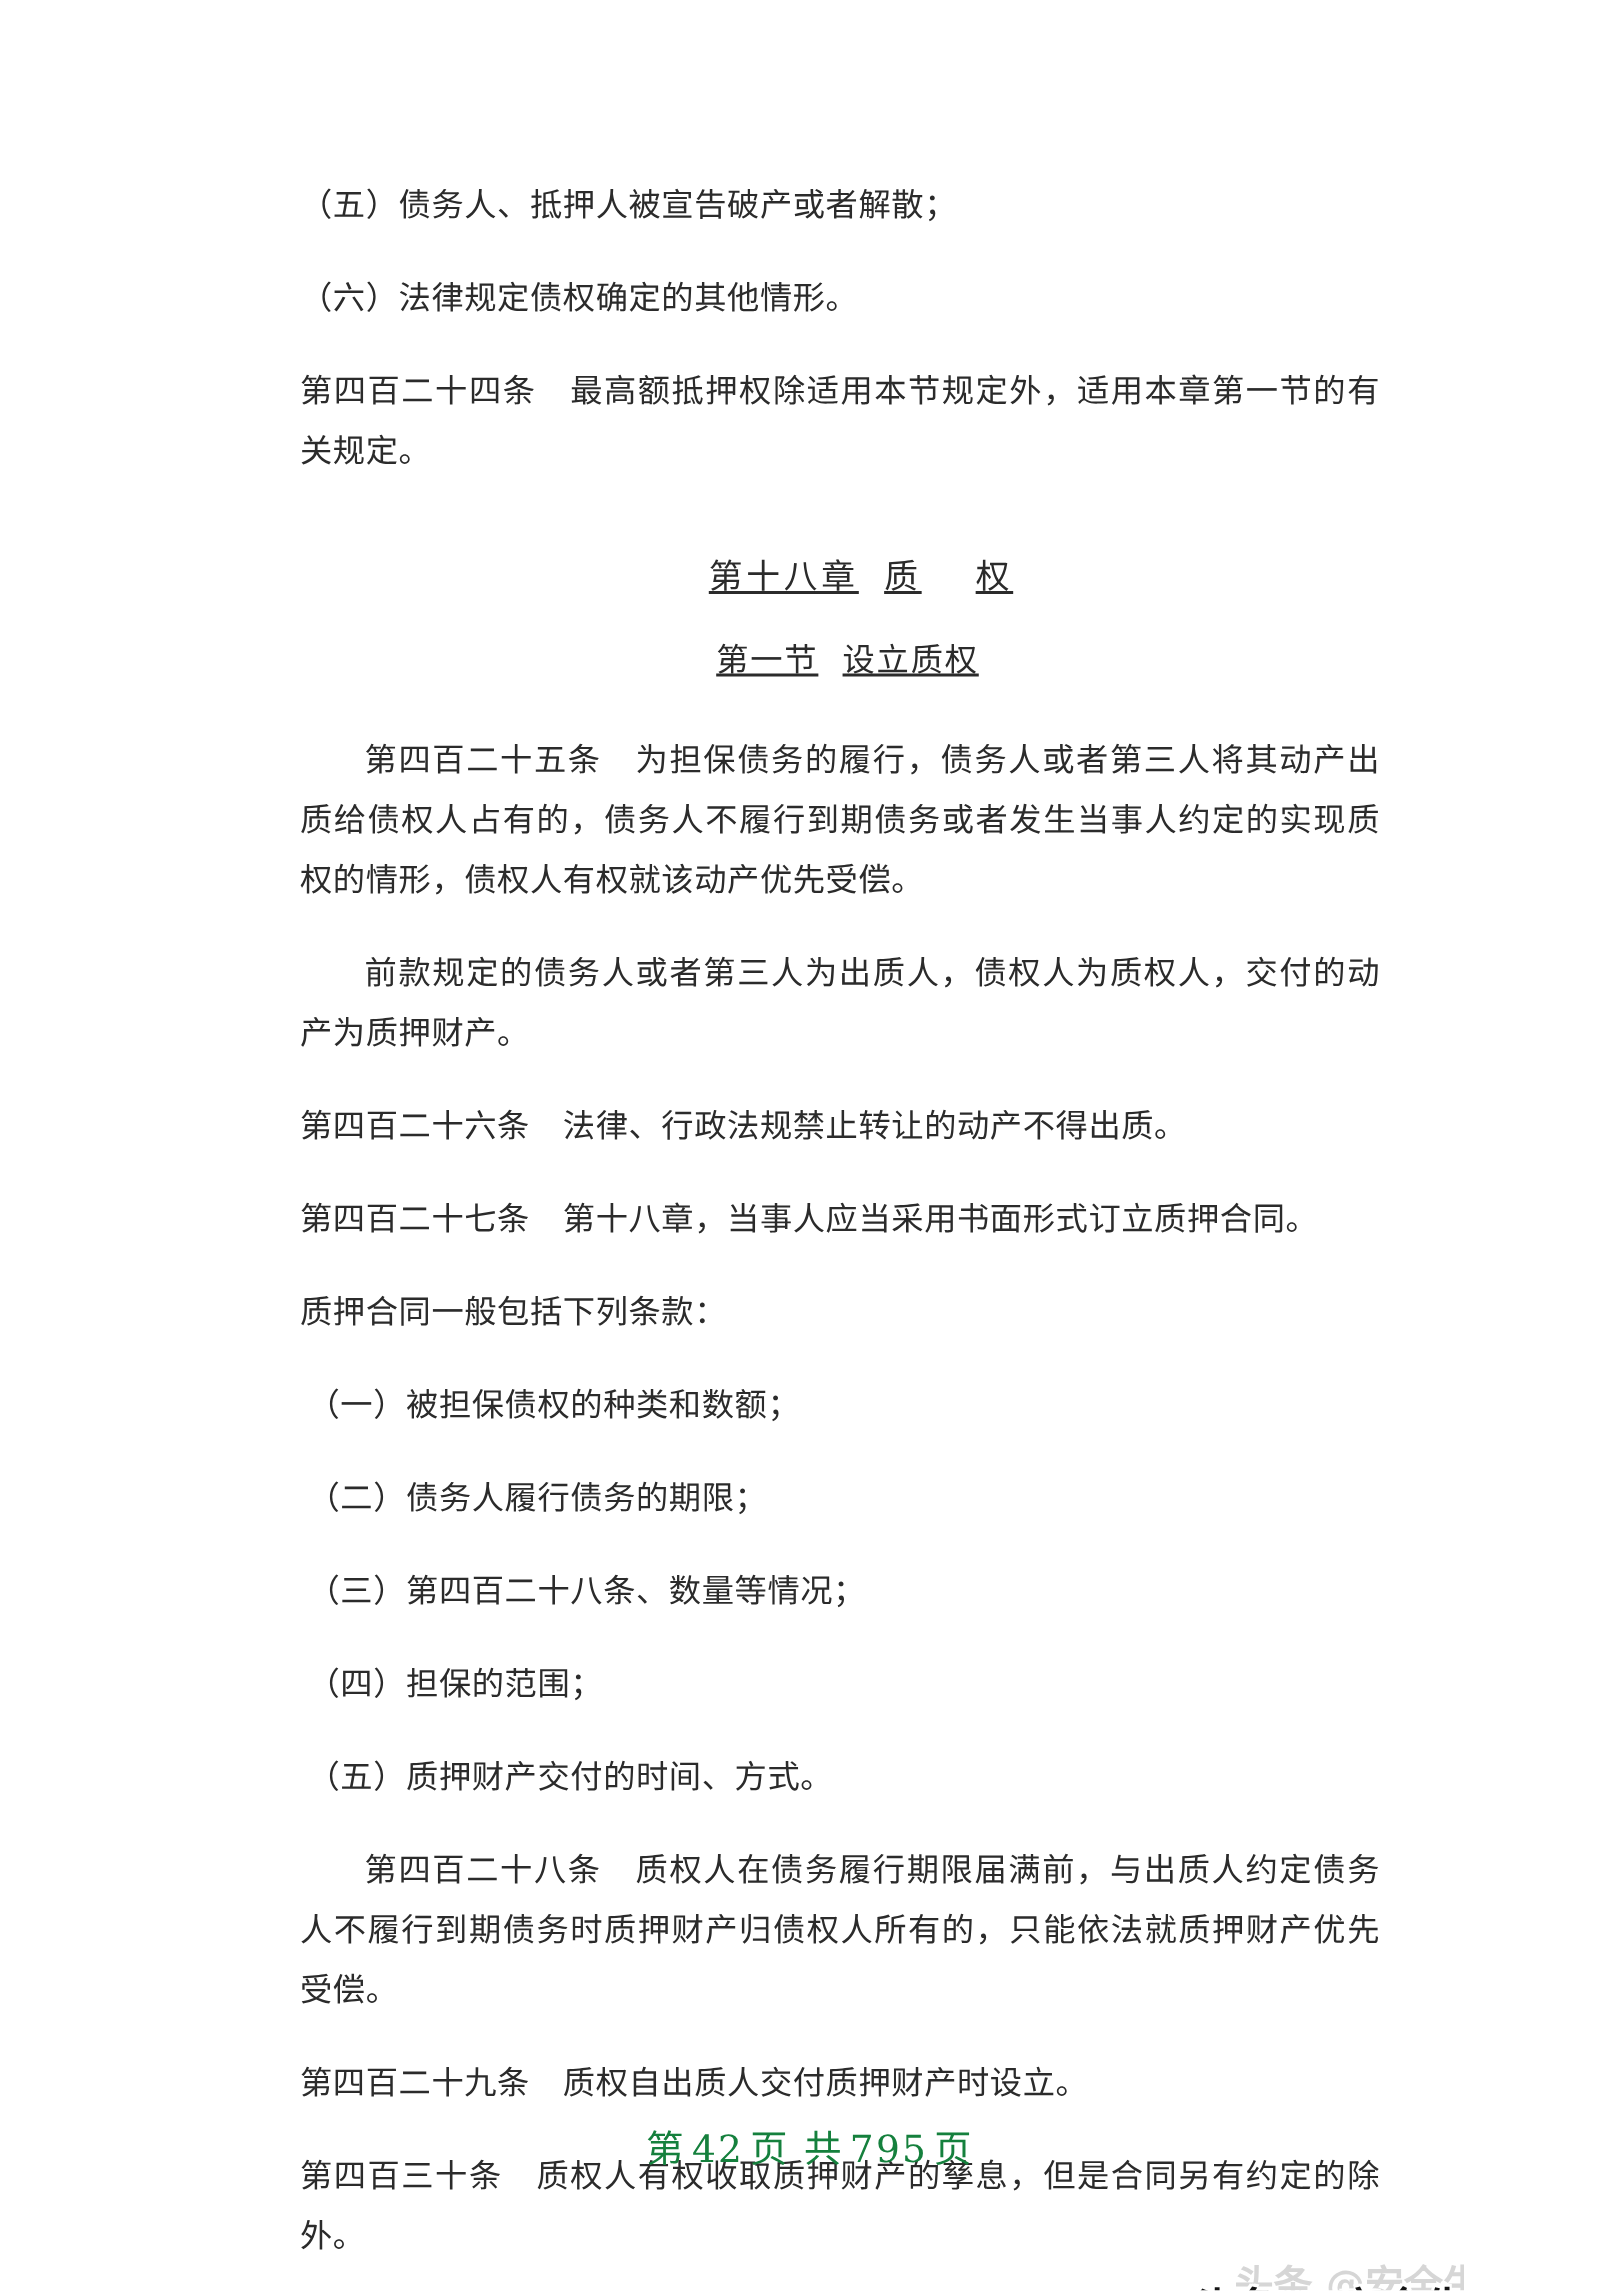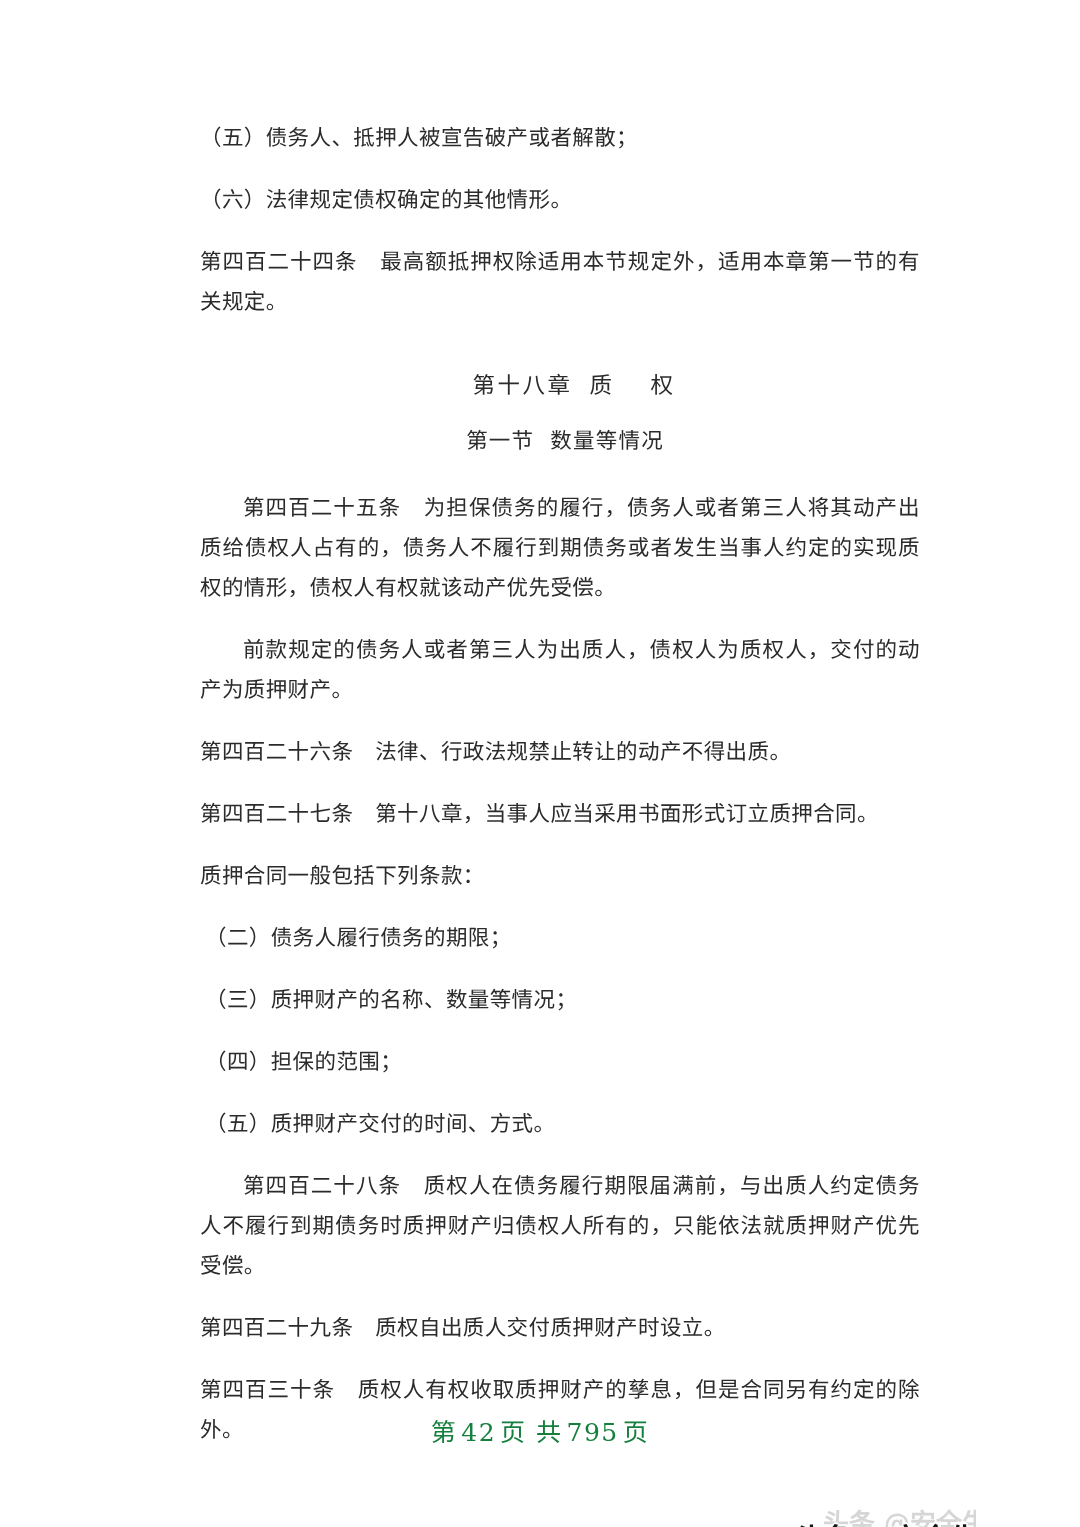--- a/index.html
+++ b/index.html
@@ -48,20 +48,21 @@
     line-height: 40px;
     letter-spacing: 0.4px;
     margin: 0 0 22px 0;
     padding-left: 5px;
     color: #2b2b2b;
   }
 
   
   .chapter-block {
     margin: 46px 0 0 0;
+    text-decoration: underline;
   }
 
   .chapter-title {
     font-size: 22.5px;
     line-height: 34px;
     text-align: center;
     letter-spacing: 2.5px;
     color: #2b2b2b;
     margin: 0 0 0 0;
     padding-left: 28px;
@@ -149,31 +150,32 @@
 <div class="page">
 
   <div class="content">
 
     <p class="para">（五）债务人、抵押人被宣告破产或者解散；</p>
     <p class="para">（六）法律规定债权确定的其他情形。</p>
     <p class="para">第四百二十四条　最高额抵押权除适用本节规定外，适用本章第一节的有关规定。</p>
 
     <div class="chapter-block">
       <div class="chapter-title"><span>第十八章</span><span class="gap2"></span><span>质</span><span class="gap"></span><span>权</span></div>
-      <div class="section-title"><span>第一节</span><span class="gap2"></span><span>数量等情况</span></div>
+      <div class="section-title"><span>第一节</span><span class="gap2"></span><span>设立质权</span></div>
     </div>
 
     <p class="para indent">第四百二十五条　为担保债务的履行，债务人或者第三人将其动产出质给债权人占有的，债务人不履行到期债务或者发生当事人约定的实现质权的情形，债权人有权就该动产优先受偿。</p>
     <p class="para indent">前款规定的债务人或者第三人为出质人，债权人为质权人，交付的动产为质押财产。</p>
     <p class="para">第四百二十六条　法律、行政法规禁止转让的动产不得出质。</p>
     <p class="para">第四百二十七条　第十八章，当事人应当采用书面形式订立质押合同。</p>
     <p class="para">质押合同一般包括下列条款：</p>
 
+    <p class="listitem">（一）被担保债权的种类和数额；</p>
     <p class="listitem">（二）债务人履行债务的期限；</p>
-    <p class="listitem">（三）质押财产的名称、数量等情况；</p>
+    <p class="listitem">（三）第四百二十八条、数量等情况；</p>
     <p class="listitem">（四）担保的范围；</p>
     <p class="listitem">（五）质押财产交付的时间、方式。</p>
 
     <p class="para indent">第四百二十八条　质权人在债务履行期限届满前，与出质人约定债务人不履行到期债务时质押财产归债权人所有的，只能依法就质押财产优先受偿。</p>
     <p class="para">第四百二十九条　质权自出质人交付质押财产时设立。</p>
     <p class="para">第四百三十条　质权人有权收取质押财产的孳息，但是合同另有约定的除外。</p>
 
   </div>
 
   <div class="page-footer">

